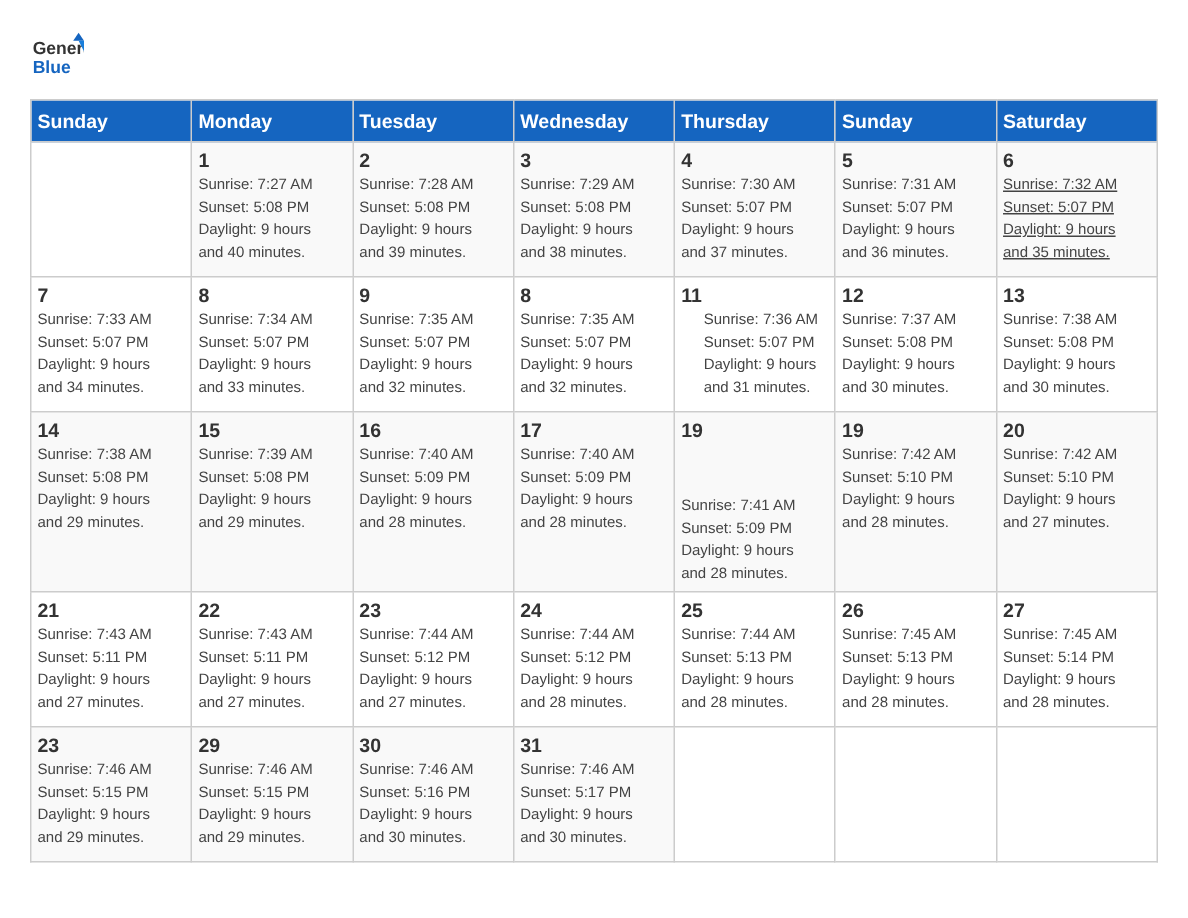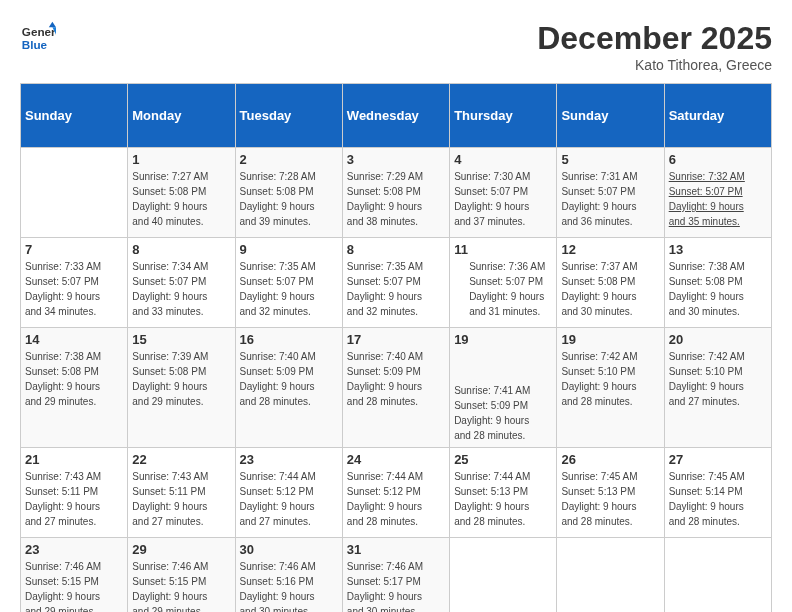--- a/index.html
+++ b/index.html
@@ -39,21 +39,21 @@
     }
     table {
       width: 100%;
       border-collapse: collapse;
       table-layout: fixed;
     }
     thead tr th {
       background-color: #1565c0;
       color: #fff;
       font-size: 13px;
-      padding: 24px 4px;
+      padding: 6px 4px;
       text-align: left;
       border: 1px solid #ccc;
     }
     tbody tr td {
       vertical-align: top;
       border: 1px solid #ccc;
       padding: 4px;
       height: 90px;
       font-size: 10.5px;
       color: #333;
@@ -83,24 +83,20 @@
 
 <div class="header">
   <div class="logo">
     <svg class="logo-icon" viewBox="0 0 40 40">
       <text x="2" y="18" font-size="13" font-weight="bold" fill="#333">General</text>
       <text x="2" y="32" font-size="13" font-weight="bold" fill="#1565c0">Blue</text>
       <polygon points="32,8 40,8 36,2" fill="#1565c0"></polygon>
       <polygon points="36,8 40,16 40,8" fill="#1a7fdb"></polygon>
     </svg>
   </div>
-  <div class="title-block">
-    <div class="month-title">December 2025</div>
-    <div class="location">Kato Tithorea, Greece</div>
-  </div>
 </div>
 
 <table>
   <thead>
     <tr>
     <th>Sunday</th>
         <th>Monday</th>
         <th>Tuesday</th>
         <th>Wednesday</th>
         <th>Thursday</th>

